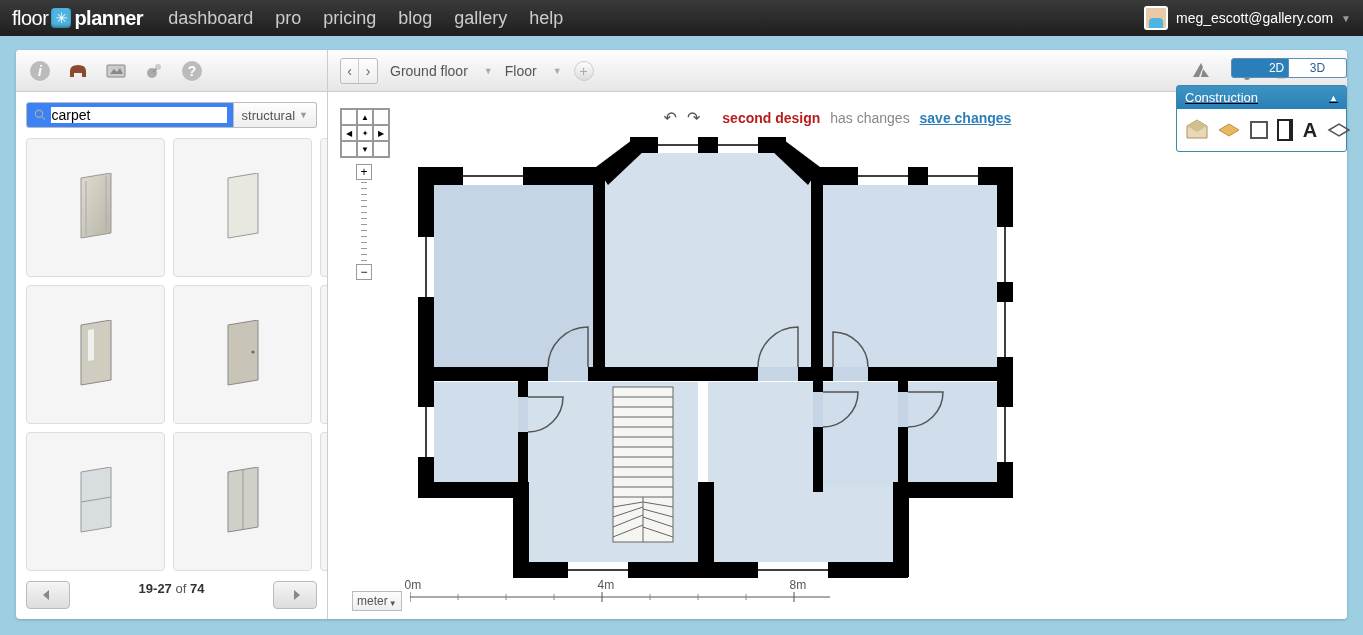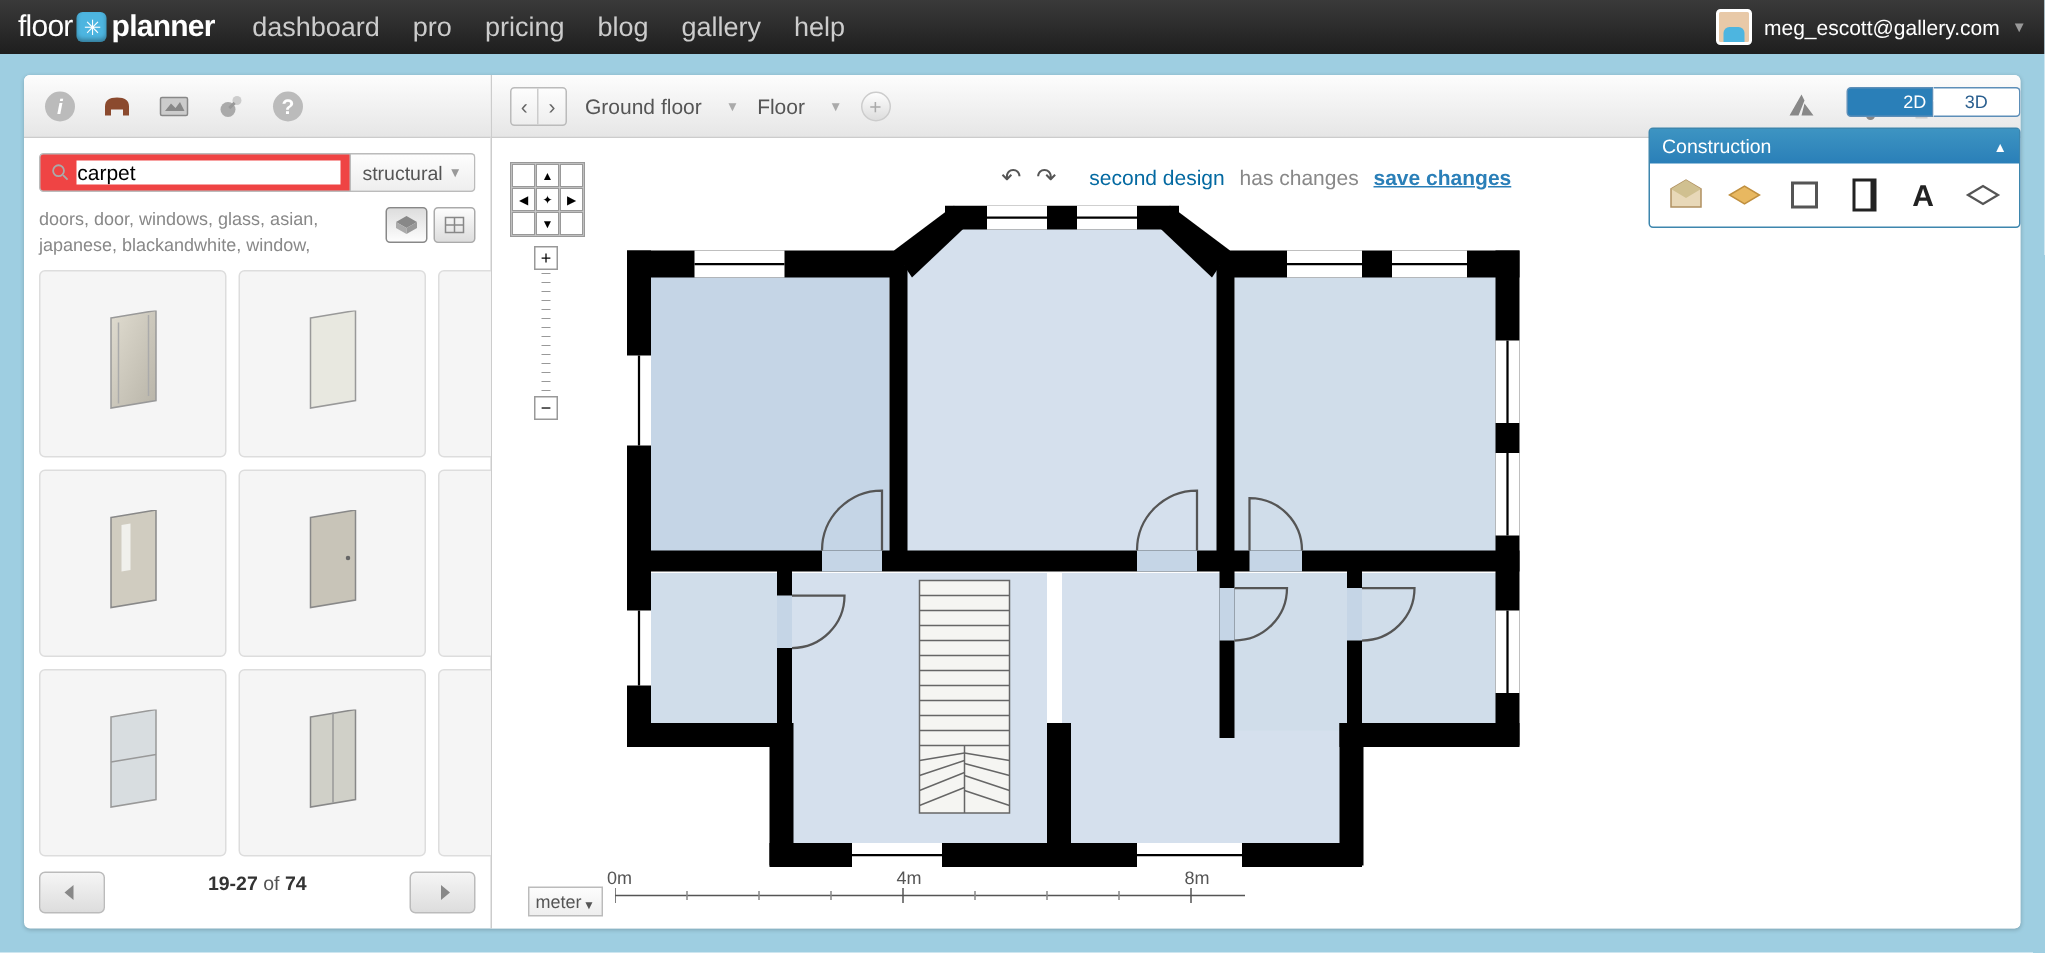--- a/index.html
+++ b/index.html
@@ -22,21 +22,21 @@
 
 .content { position: absolute; top: 50px; left: 16px; right: 16px; bottom: 16px; display: flex; background: #fff; border-radius: 4px; overflow: hidden; box-shadow: 0 1px 3px rgba(0,0,0,.2); }
 
 
 .left-panel { width: 312px; display: flex; flex-direction: column; border-right: 1px solid #ccc; }
 .left-toolbar { height: 42px; background: linear-gradient(#fdfdfd, #e6e6e6); border-bottom: 1px solid #ccc; display: flex; align-items: center; padding: 0 10px; gap: 10px; }
 .tool-icon { width: 28px; height: 28px; display: flex; align-items: center; justify-content: center; cursor: pointer; }
 .tool-icon svg { width: 24px; height: 24px; }
 
 .search-row { padding: 10px; display: flex; gap: 0; }
-.search-box { flex: 1; display: flex; align-items: center; border: 1px solid #bbb; border-radius: 3px 0 0 3px; padding: 4px 6px; background: #ef4444; }
+.search-box { flex: 1; display: flex; align-items: center; border: 1px solid #bbb; border-radius: 3px 0 0 3px; padding: 4px 6px; background: #3b82f6; }
 .search-box input { border: none; outline: none; width: 100%; font-size: 14px; margin-left: 4px; }
 .filter-select { border: 1px solid #bbb; border-left: none; border-radius: 0 3px 3px 0; background: linear-gradient(#fdfdfd, #eee); padding: 4px 8px; font-size: 13px; color: #555; cursor: pointer; display: flex; align-items: center; gap: 4px; }
 
 .tags-row { padding: 0 10px 8px 10px; display: flex; justify-content: space-between; align-items: flex-start; }
 .tags { color: #888; font-size: 12px; line-height: 1.4; flex: 1; }
 .view-toggles { display: flex; gap: 4px; }
 .view-btn { width: 28px; height: 24px; border: 1px solid #aaa; border-radius: 3px; background: linear-gradient(#fdfdfd, #ddd); cursor: pointer; display: flex; align-items: center; justify-content: center; }
 .view-btn.active { background: linear-gradient(#ddd, #fdfdfd); border-color: #888; }
 
 .item-grid { flex: 1; display: grid; grid-template-columns: repeat(3, 1fr); gap: 8px; padding: 0 10px; overflow-y: auto; }
@@ -63,21 +63,21 @@
 .pan-grid { display: grid; grid-template-columns: repeat(3, 16px); grid-template-rows: repeat(3, 16px); gap: 0; border: 1px solid #999; }
 .pan-grid div { border: 1px solid #999; display: flex; align-items: center; justify-content: center; font-size: 8px; cursor: pointer; background: #fff; }
 .zoom-slider { margin-top: 6px; width: 16px; margin-left: 16px; }
 .zoom-slider .btn { width: 16px; height: 16px; border: 1px solid #999; display: flex; align-items: center; justify-content: center; font-size: 12px; cursor: pointer; background: #fff; }
 .zoom-slider .track { height: 80px; width: 6px; margin: 2px auto; background: repeating-linear-gradient(to bottom, #999 0 1px, transparent 1px 6px); position: relative; }
 
 
 .design-info { position: absolute; top: 16px; left: 0; right: 0; text-align: center; font-size: 14px; }
 .design-info .undo-redo { display: inline-flex; gap: 10px; margin-right: 18px; }
 .design-info .undo-redo span { cursor: pointer; font-size: 16px; color: #555; }
-.design-info .title { font-weight: normal; color: #0369a1; }
+.design-info .title { font-weight: bold; color: #b91c1c; }
 .design-info .status { color: #888; margin: 0 6px; }
 .design-info .save-link { color: #2a7fb8; font-weight: bold; text-decoration: underline; cursor: pointer; }
 
 
 .floorplan-svg { position: absolute; left: 80px; top: 45px; }
 
 
 .ruler { position: absolute; bottom: 8px; left: 12px; display: flex; align-items: center; gap: 8px; font-size: 12px; color: #555; }
 .unit-select { border: 1px solid #bbb; background: linear-gradient(#fdfdfd, #eee); padding: 2px 4px; font-size: 12px; cursor: pointer; display: flex; align-items: flex-end; gap: 1px; margin-left: 12px; }
 .ruler-line { position: relative; height: 18px; }
@@ -85,21 +85,21 @@
 .tick-label { position: absolute; top: -14px; font-size: 12px; }
 
 
 .view-mode { position: absolute; right: 16px; top: 58px; display: flex; }
 .view-mode-btn { width: 58px; height: 20px; border: 1px solid #5c8eb8; font-size: 12px; display: flex; align-items: center; justify-content: center; cursor: pointer; background: #fff; color: #2a5f8f; }
 .view-mode-btn.active { background: #2a7fb8; color: #fff; }
 .view-mode-btn:first-child { border-radius: 3px 0 0 3px; padding-left: 44px; }
 .view-mode-btn:last-child { border-left: none; border-radius: 0 3px 3px 0; }
 
 
-.construction-panel { position: absolute; right: 16px; top: 85px; width: 248px; border: 1px solid #3d86ad; border-radius: 3px; background: #fff; }
+.construction-panel { position: absolute; right: 16px; top: 85px; width: 171px; border: 1px solid #3d86ad; border-radius: 3px; background: #fff; text-decoration: underline; }
 .construction-header { background: linear-gradient(#3d94c2, #2a7fb8); color: #fff; font-size: 13px; padding: 4px 8px; display: flex; justify-content: space-between; align-items: center; cursor: pointer; }
 .construction-body { display: flex; padding: 6px; gap: 4px; justify-content: space-around; }
 .const-tool { width: 30px; height: 30px; display: flex; align-items: center; justify-content: center; cursor: pointer; }
 
 </style>
 </head>
 <body>
 
 <div class="top-header">
   <div class="logo">
@@ -165,39 +165,20 @@
             <line x1="15" y1="15" x2="20" y2="20" stroke="#aaa" stroke-width="2"></line>
           </svg>
         <input type="text" value="carpet" style="">
       </div>
       <div class="filter-select">
         <span>structural</span>
         <span style="font-size:9px;color:#999;">▼</span>
       </div>
     </div>
 
-    <div class="tags-row">
-      <div class="tags">doors, door, windows, glass, asian, japanese, blackandwhite, window,</div>
-      <div class="view-toggles">
-        <div class="view-btn active">
-            <svg width="16" height="14" viewBox="0 0 16 14">
-              <polygon points="8,1 15,5 8,9 1,5" fill="#888"></polygon>
-              <polygon points="1,5 8,9 8,13 1,9" fill="#aaa"></polygon>
-              <polygon points="15,5 8,9 8,13 15,9" fill="#999"></polygon>
-            </svg>
-          </div>
-        <div class="view-btn">
-            <svg width="14" height="12" viewBox="0 0 14 12">
-              <rect x="1" y="1" width="12" height="10" fill="none" stroke="#888"></rect>
-              <line x1="1" y1="6" x2="13" y2="6" stroke="#888"></line>
-              <line x1="7" y1="1" x2="7" y2="11" stroke="#888"></line>
-            </svg>
-          </div>
-      </div>
-    </div>
 
     <div class="item-grid">
       <div class="item-tile">
           <svg width="40" height="70" viewBox="0 0 40 70">
             <defs>
               <linearGradient id="g1" x1="0" y1="0" x2="1" y2="1">
                 <stop offset="0" stop-color="#e0dcd0"></stop>
                 <stop offset="1" stop-color="#b8b4a8"></stop>
               </linearGradient>
             </defs>

